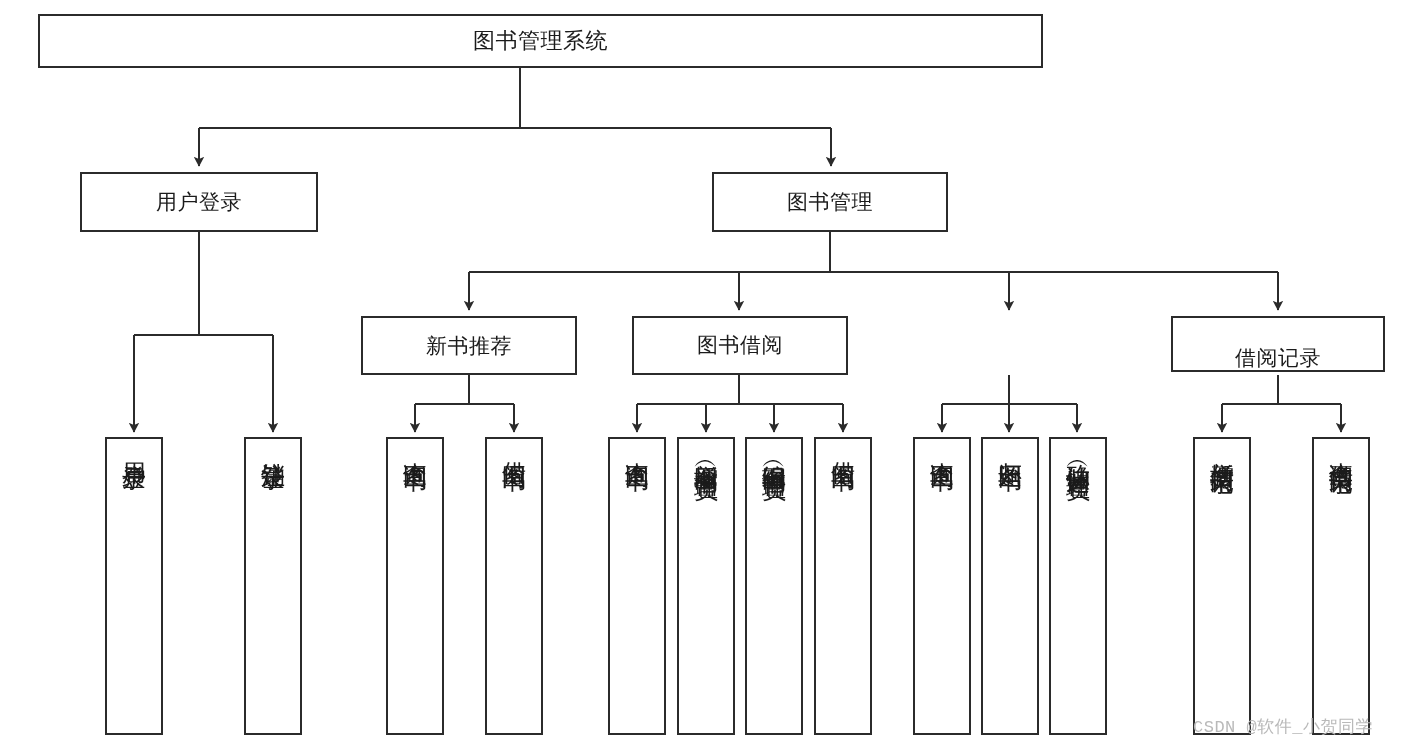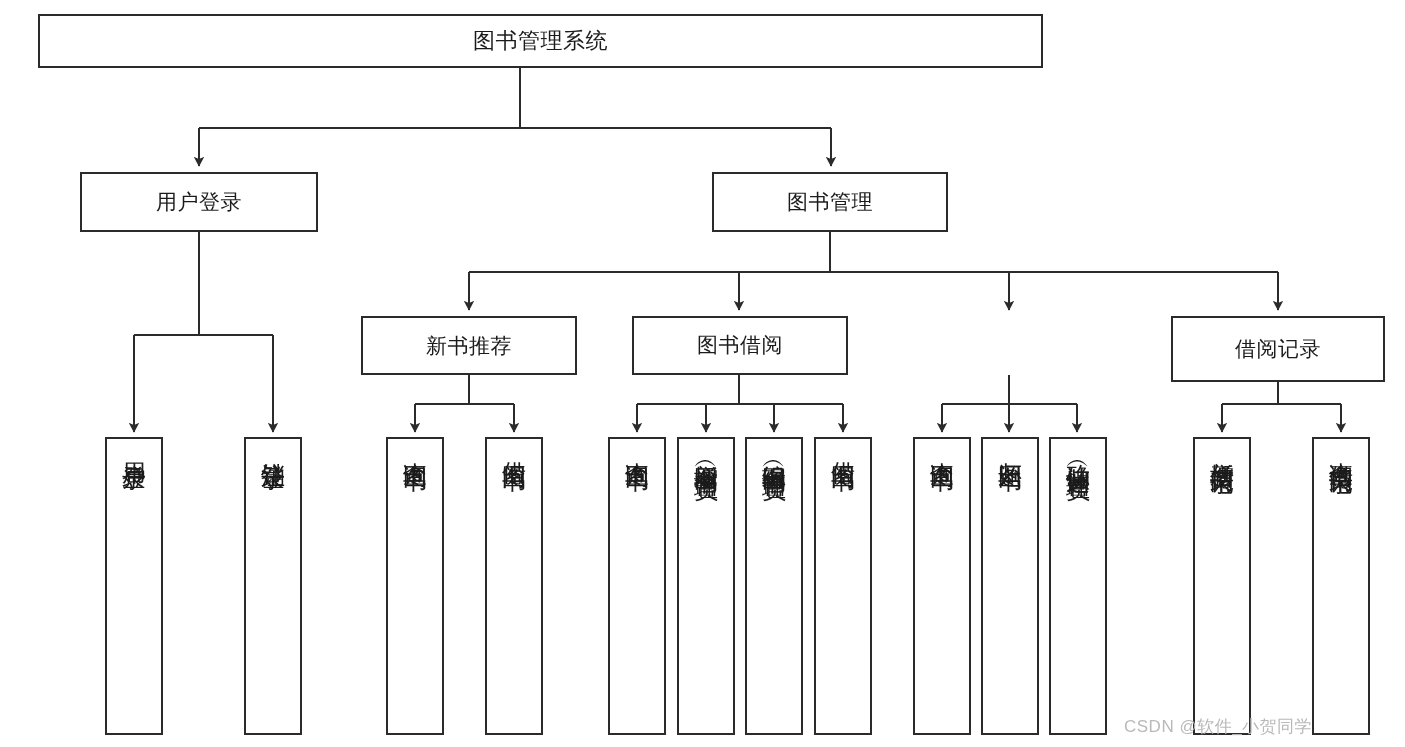--- a/index.html
+++ b/index.html
@@ -143,21 +143,21 @@
   <div class="node-box node-h" style="left:361px; top:316px; width:216px; height:59px;">
     <span class="node-label">新书推荐</span>
   </div>
 
   <div class="node-box node-h" style="left:712px; top:172px; width:236px; height:60px;">
     <span class="node-label">图书管理</span>
   </div>
   <div class="node-box node-h" style="left:632px; top:316px; width:216px; height:59px;font-family:Liberation Serif, serif;">
     <span class="node-label">图书借阅</span>
   </div>
-  <div class="node-box node-h" style="left:1171px; top:316px; width:214px; height:66px;">
+  <div class="node-box node-h" style="left:1171px; top:316px; width:214px; height:56px;align-items:flex-end;">
     <span class="node-label">借阅记录</span>
   </div>
 
   <div class="node-box node-v" style="left:105px; top:437px; width:58px; height:298px;">
     <span class="node-label">用户登录</span>
   </div>
   <div class="node-box node-v" style="left:244px; top:437px; width:58px; height:298px;">
     <span class="node-label">注销登录</span>
   </div>
 
@@ -191,15 +191,15 @@
     <span class="node-label">确认归还（管理员）</span>
   </div>
 
   <div class="node-box node-v" style="left:1193px; top:437px; width:58px; height:298px;">
     <span class="node-label">新增借阅记录</span>
   </div>
   <div class="node-box node-v" style="left:1312px; top:437px; width:58px; height:298px;">
     <span class="node-label">查询借阅记录</span>
   </div>
 
-  <div class="watermark" style="left:1124px; top:715px;">CSDN @软件_小贺同学</div>
+  <div class="watermark" style="left:1193px; top:715px;font-family:Liberation Mono, monospace;">CSDN @软件_小贺同学</div>
 
 </div>
 
 </body></html>

